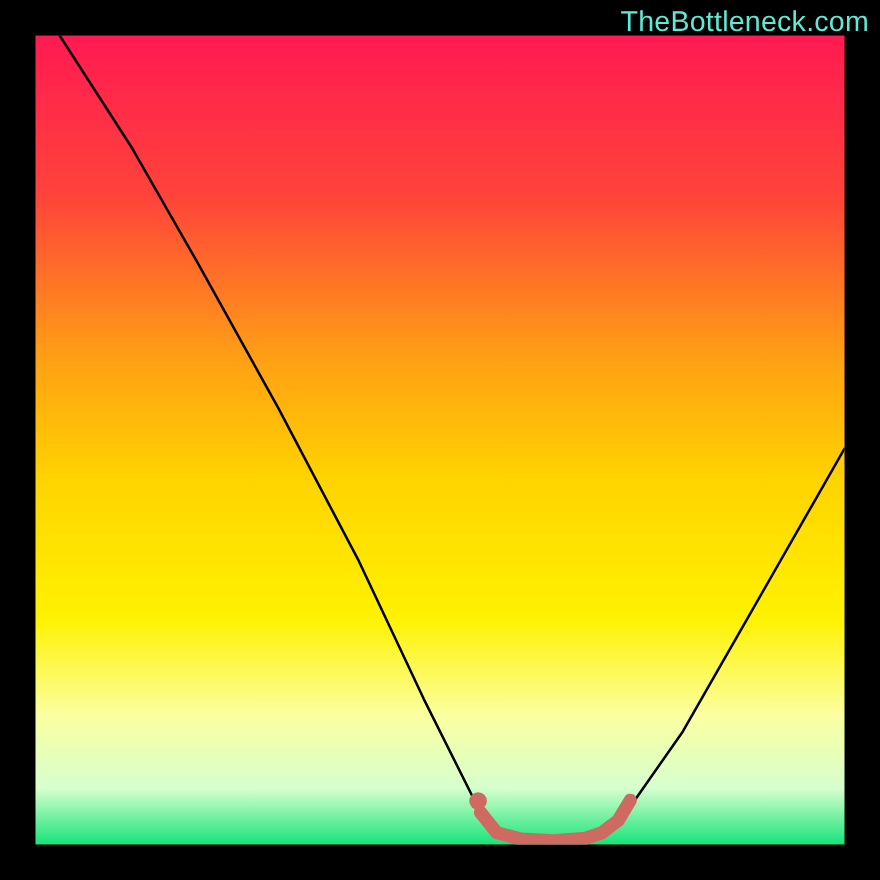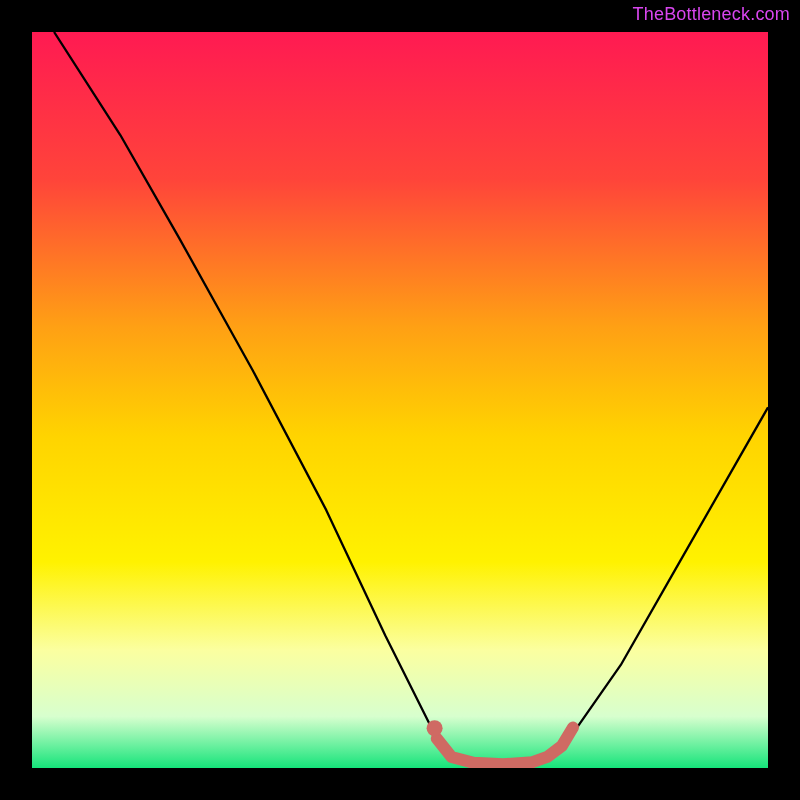--- a/index.html
+++ b/index.html
@@ -14,22 +14,22 @@
   .frame {
     position: relative;
     width: 800px;
     height: 800px;
     background: #000;
   }
   .watermark {
     position: absolute;
     top: 4px;
     right: 10px;
-    color: #d946ef;
-    font-size: 18px;
+    color: #5eead4;
+    font-size: 26px;
     font-weight: 500;
     letter-spacing: 0.2px;
     z-index: 10;
   }
   .plot-area {
     position: absolute;
     left: 32px;
     top: 32px;
     width: 736px;
     height: 736px;

